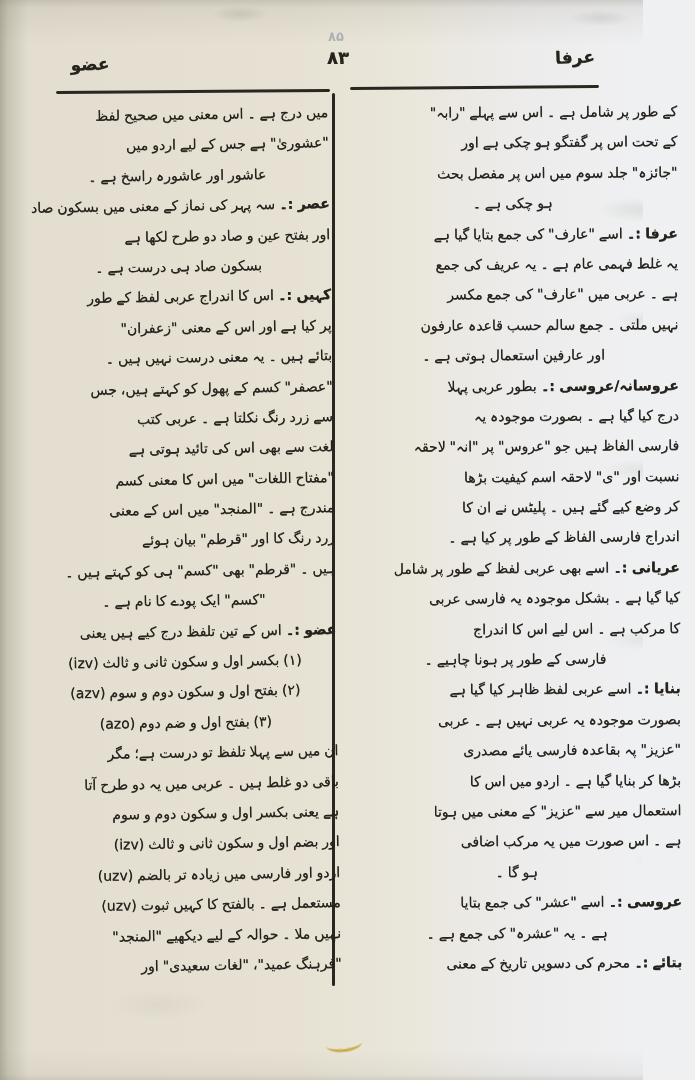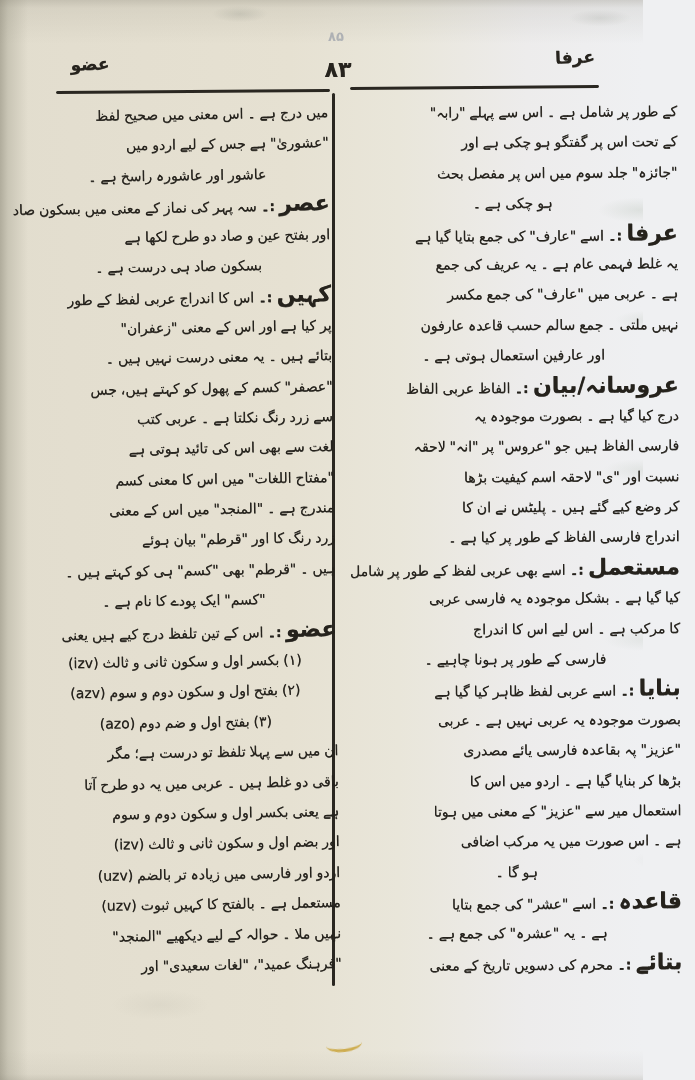--- a/index.html
+++ b/index.html
@@ -23,21 +23,21 @@
       linear-gradient(0deg, rgba(130,126,112,.22) 0px, rgba(130,126,112,.08) 6px, rgba(130,126,112,0) 30px),
       linear-gradient(90deg, #b0ac9c 0px, #c9c5b5 8px, rgba(201,197,181,0) 28px),
       linear-gradient(90deg, #e2ddce 0%, #e6e1d2 45%, #e9e6da 62%, #edecec 82%, #eff0f2 100%);
   }
   .hdr{
     position:absolute;color:#26231d;font-weight:700;
     text-shadow:0.2px 0.4px 0.6px rgba(30,28,24,.6);
     text-align:center;
   }
   .hdr-left{left:58px;top:54px;width:64px;font-size:17px;transform:rotate(-2deg);}
-  .page-num{left:314px;top:57px;width:48px;font-size:22px;letter-spacing:2px;}
+  .page-num{left:314px;top:47px;width:48px;font-size:18px;letter-spacing:2px;}
   .hdr-right{left:543px;top:47px;width:64px;font-size:17px;transform:rotate(-2deg);}
   .ghost-num{
     position:absolute;left:316px;top:29px;width:40px;text-align:center;
     font-size:13px;color:rgba(100,112,138,.42);filter:blur(.6px);font-weight:700;
   }
   .rule{position:absolute;height:2.6px;background:#2a2721;border-radius:2px;}
   .rule-l{left:56px;top:90px;width:274px;transform:rotate(-.45deg);}
   .rule-r{left:350px;top:86px;width:249px;transform:rotate(-.5deg);}
   .divider{
     position:absolute;left:332px;top:93px;width:3px;height:893px;
@@ -46,21 +46,21 @@
   .col{
     position:absolute;direction:rtl;color:#25221c;
     font-size:14px;line-height:30.4px;
     text-shadow:0.2px 0.4px 0.55px rgba(30,28,24,.68);
     word-spacing:-0.5px;
   }
   .col-left{left:24px;top:97px;width:304px;transform:rotate(-.9deg);transform-origin:top right;}
   .col-right{left:347px;top:96px;width:330px;transform:rotate(-.35deg);transform-origin:top right;}
   .line{height:30.4px;white-space:nowrap;text-align:right;}
   .line.c{text-align:center;}
-  .hw{font-weight:700;font-size:22px;letter-spacing:-0.3px;}
+  .hw{font-weight:700;font-size:14px;letter-spacing:-0.3px;}
   .sep{font-weight:700;}
   .ymark{
     position:absolute;left:326px;top:1036px;width:36px;height:13px;
     border-bottom:3.5px solid rgba(198,158,42,.78);
     border-radius:50%;transform:rotate(-7deg);filter:blur(.4px);
   }
 </style>
 </head>
 <body>
 
@@ -150,33 +150,33 @@
       <div class="line"><span class="hw">عرفا</span><span class="sep"> :۔ </span><span class="txt">اسے "عارف" کی جمع بتایا گیا ہے</span></div>
 
       <div class="line"><span class="txt">یہ غلط فہمی عام ہے ۔ یہ عریف کی جمع</span></div>
 
       <div class="line"><span class="txt">ہے ۔ عربی میں "عارف" کی جمع مکسر</span></div>
 
       <div class="line"><span class="txt">نہیں ملتی ۔ جمع سالم حسب قاعدہ عارفون</span></div>
 
       <div class="line c"><span class="txt">اور عارفین استعمال ہوتی ہے ۔</span></div>
 
-      <div class="line"><span class="hw">عروسانہ/بیان</span><span class="sep"> :۔ </span><span class="txt">الفاظ عربی الفاظ</span></div>
+      <div class="line"><span class="hw">عروسانہ/عروسی</span><span class="sep"> :۔ </span><span class="txt">بطور عربی پہلا</span></div>
 
       <div class="line"><span class="txt">درج کیا گیا ہے ۔ بصورت موجودہ یہ</span></div>
 
       <div class="line"><span class="txt">فارسی الفاظ ہیں جو "عروس" پر "انہ" لاحقہ</span></div>
 
       <div class="line"><span class="txt">نسبت اور "ی" لاحقہ اسم کیفیت بڑھا</span></div>
 
       <div class="line"><span class="txt">کر وضع کیے گئے ہیں ۔ پلیٹس نے ان کا</span></div>
 
       <div class="line"><span class="txt">اندراج فارسی الفاظ کے طور پر کیا ہے ۔</span></div>
 
-      <div class="line"><span class="hw">مستعمل</span><span class="sep"> :۔ </span><span class="txt">اسے بھی عربی لفظ کے طور پر شامل</span></div>
+      <div class="line"><span class="hw">عریانی</span><span class="sep"> :۔ </span><span class="txt">اسے بھی عربی لفظ کے طور پر شامل</span></div>
 
       <div class="line"><span class="txt">کیا گیا ہے ۔ بشکل موجودہ یہ فارسی عربی</span></div>
 
       <div class="line"><span class="txt">کا مرکب ہے ۔ اس لیے اس کا اندراج</span></div>
 
       <div class="line c"><span class="txt">فارسی کے طور پر ہونا چاہیے ۔</span></div>
 
       <div class="line"><span class="hw">بنایا</span><span class="sep"> :۔ </span><span class="txt">اسے عربی لفظ ظاہر کیا گیا ہے</span></div>
 
       <div class="line"><span class="txt">بصورت موجودہ یہ عربی نہیں ہے ۔ عربی</span></div>
@@ -184,21 +184,21 @@
       <div class="line"><span class="txt">"عزیز" پہ بقاعدہ فارسی یائے مصدری</span></div>
 
       <div class="line"><span class="txt">بڑھا کر بنایا گیا ہے ۔ اردو میں اس کا</span></div>
 
       <div class="line"><span class="txt">استعمال میر سے "عزیز" کے معنی میں ہوتا</span></div>
 
       <div class="line"><span class="txt">ہے ۔ اس صورت میں یہ مرکب اضافی</span></div>
 
       <div class="line c"><span class="txt">ہو گا ۔</span></div>
 
-      <div class="line"><span class="hw">قاعدہ</span><span class="sep"> :۔ </span><span class="txt">اسے "عشر" کی جمع بتایا</span></div>
+      <div class="line"><span class="hw">عروسی</span><span class="sep"> :۔ </span><span class="txt">اسے "عشر" کی جمع بتایا</span></div>
 
       <div class="line c"><span class="txt">ہے ۔ یہ "عشرہ" کی جمع ہے ۔</span></div>
 
       <div class="line"><span class="hw">بتائے</span><span class="sep"> :۔ </span><span class="txt">محرم کی دسویں تاریخ کے معنی</span></div>
     </div>
 
   <div class="ymark"></div>
 
 </div>
 

